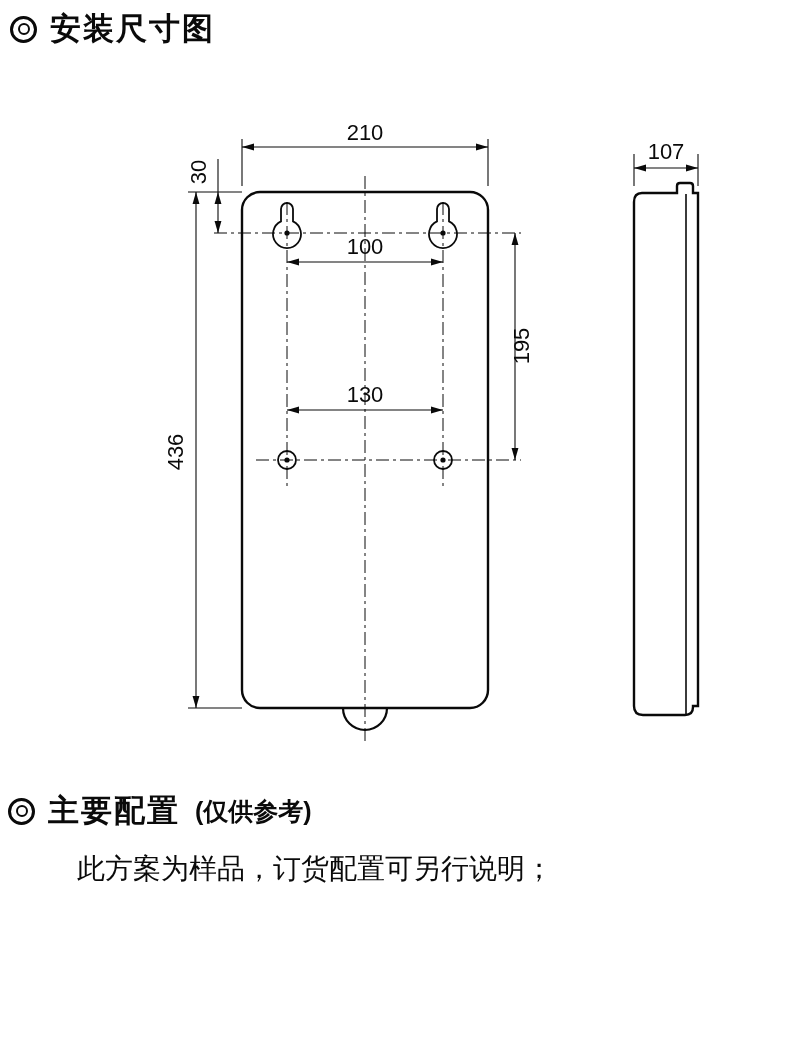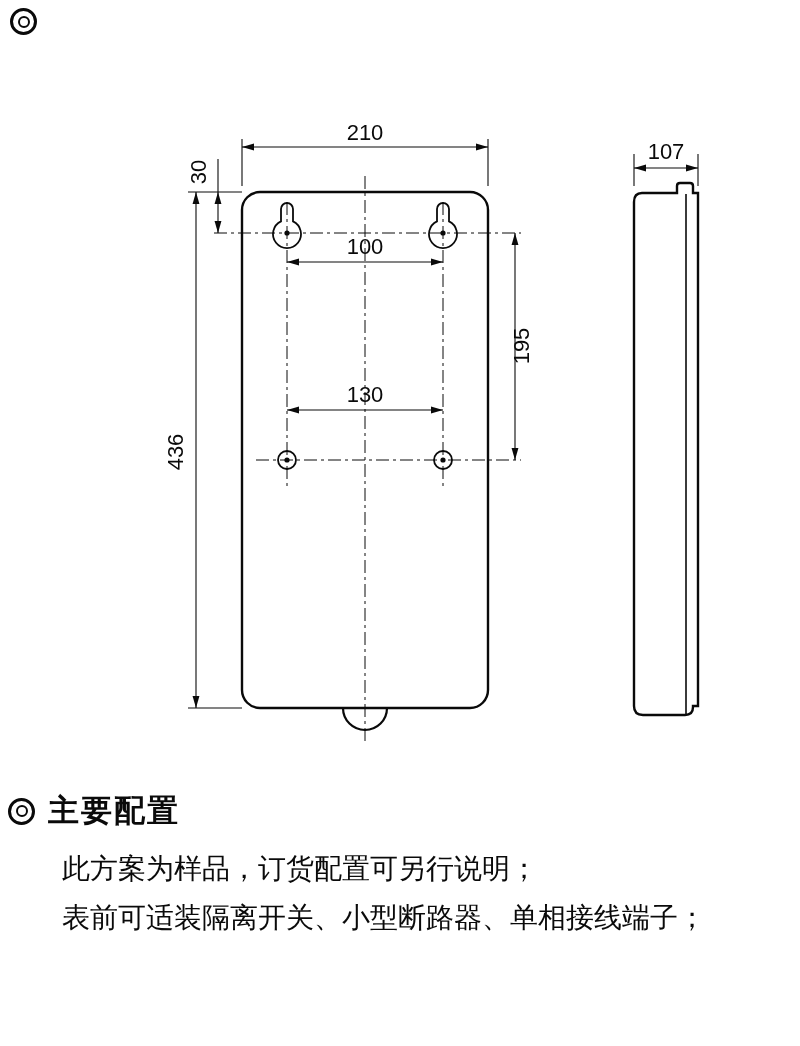--- a/index.html
+++ b/index.html
@@ -12,30 +12,31 @@
   #hdr1{left:10px;top:8px;}
   #hdr2{left:8px;top:790px;}
   .bullseye{width:21px;height:21px;border:3.5px solid #0a0a0a;border-radius:50%;
     display:flex;align-items:center;justify-content:center;flex:0 0 auto;}
   .bullseye-inner{width:8px;height:8px;border:2.5px solid #0a0a0a;border-radius:50%;}
   .h-title{font-size:31px;font-weight:bold;letter-spacing:2px;white-space:nowrap;}
   .h-sub{font-size:25px;font-weight:bold;margin-left:2px;white-space:nowrap;}
   #drawing{position:absolute;left:0;top:100px;}
   #drawing text{font-size:22px;font-family:"Liberation Sans","DejaVu Sans",sans-serif;}
   .body-lines{position:absolute;left:62px;top:854px;width:730px;}
-  .body-lines p{margin:0 0 20px 0;font-size:28px;line-height:29px;white-space:nowrap;}
+  .body-lines p{margin:0 0 20px 15px;font-size:28px;line-height:29px;white-space:nowrap;}
   .sup{font-size:17px;position:relative;top:-10px;}
 </style>
 </head>
 <body>
 
 <div class="section-header" id="hdr1">
   <span class="bullseye">
       <span class="bullseye-inner"></span>
     </span>
+  <span class="h-title">安装尺寸图</span>
 </div>
 
 <svg id="drawing" width="800" height="680" viewBox="0 100 800 680">
   <defs>
     <marker id="arr" viewBox="0 0 12 8" refX="11.5" refY="4" markerWidth="13" markerHeight="9" orient="auto-start-reverse" markerUnits="userSpaceOnUse">
       <path d="M0,0.7 L11.5,4 L0,7.3 Z" fill="#0a0a0a"></path>
     </marker>
   </defs>
 
   <g stroke="#0a0a0a" fill="none">
@@ -98,18 +99,18 @@
     <text x="183" y="452" transform="rotate(-90 183 452)">436</text>
     <text x="666" y="159">107</text>
   </g>
 </svg>
 
 <div class="section-header" id="hdr2">
   <span class="bullseye">
       <span class="bullseye-inner"></span>
     </span>
   <span class="h-title">主要配置</span>
+  <span class="h-sub">(仅供参考)</span>
 </div>
 
 <div class="body-lines">
   <p>此方案为样品，订货配置可另行说明；</p>
-  <p>表前可适装隔离开关、小型断路器、单相接线端子；</p>
 </div>
 
 </body></html>

